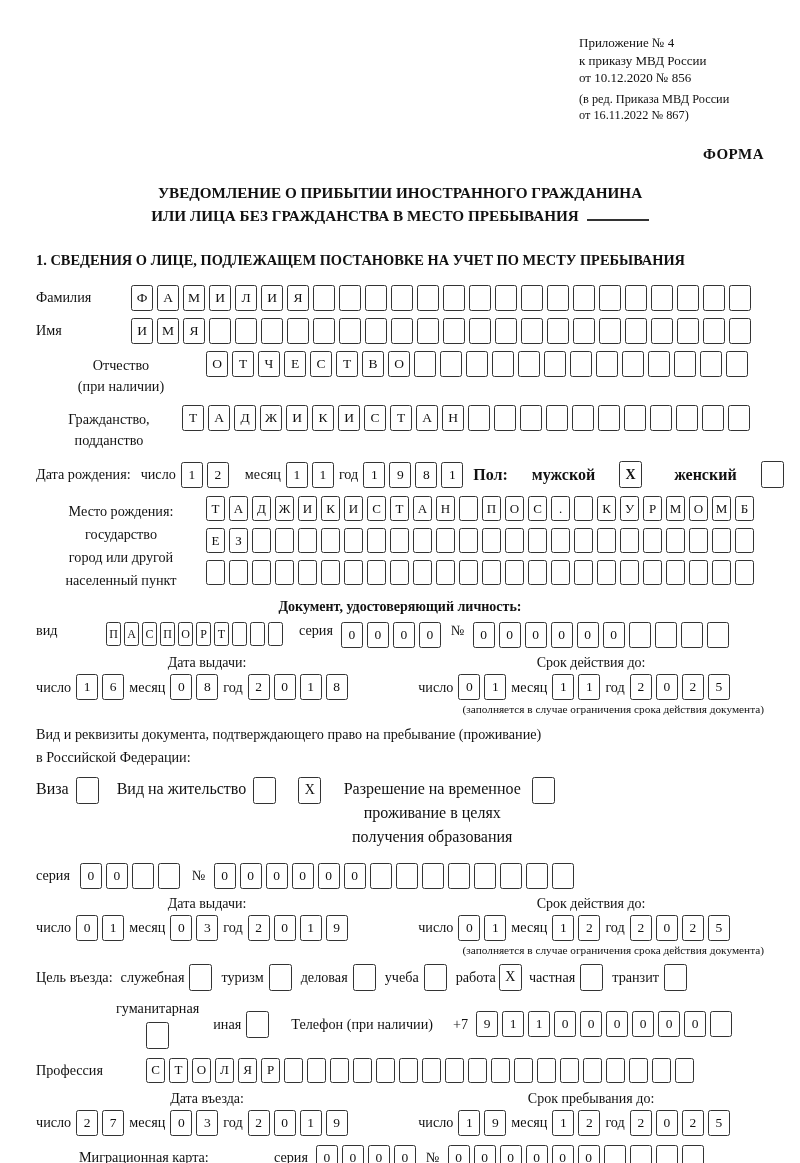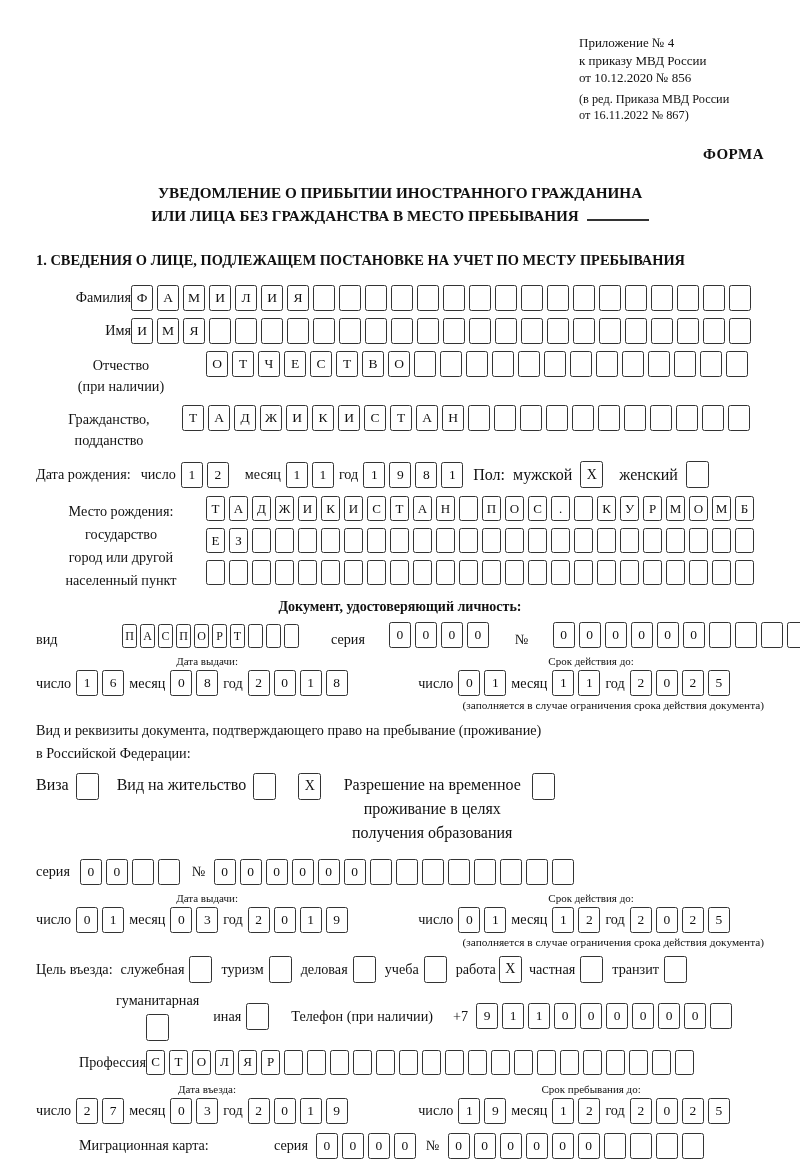--- a/index.html
+++ b/index.html
@@ -22,21 +22,21 @@
 
   .title { text-align: center; font-weight: bold; font-size: 15.2px; line-height: 1.55; margin-top: 18px; }
   .title-blank { display: inline-block; width: 62px; border-bottom: 2px solid #333; height: 12px; margin-left: 8px; }
 
   .section-head { font-weight: bold; font-size: 14.4px; margin-top: 24px; margin-bottom: 16px; }
 
   
   .row { display: flex; align-items: flex-start; margin-bottom: 7px; }
   .lbl { font-size: 14.2px; padding-top: 4px; flex: none; }
   .lbl-2l { line-height: 1.5; text-align: center; }
-  .w95  { width: 95px; text-align: right; }
+  .w95  { width: 95px; }
   .w145 { width: 146px; }
   .w170 { width: 170px; }
 
   .strip { display: flex; gap: 4px; flex: none; }
   .cell {
     width: 22px; height: 26px; flex: none;
     border: 1.6px solid #333; border-radius: 2.5px;
     display: inline-flex; align-items: center; justify-content: center;
     font-size: 13.5px; background: #fff;
   }
@@ -49,28 +49,28 @@
     display: inline-flex; align-items: center; justify-content: center;
     font-size: 14px; background: #fff;
   }
 
   .stack { display: flex; flex-direction: column; gap: 7px; }
 
   
   .datecols { display: flex; margin-bottom: 2px; }
   .dcol-l { width: 47%; }
   .dcol-r { width: 53%; padding-left: 40px; }
-  .dhead { text-align: center; font-size: 11px; margin-bottom: 3px; }
+  .dhead { text-align: center; font-size: 14px; margin-bottom: 3px; }
   .dgroup { display: flex; align-items: center; gap: 5px; font-size: 14.2px; }
   .dgroup .strip { gap: 4px; }
   .note { font-size: 11.3px; text-align: right; margin-top: 3px; margin-bottom: 8px; }
 
   .doc-head { text-align: center; font-weight: bold; font-size: 14px; margin: 6px 0 7px 0; }
 
-  .inline-gap { display: inline-flex; align-items: center; gap: 8px; }
+  .inline-gap { display: inline-flex; align-items: center; gap: 24px; font-weight: bold; }
   .mr6 { margin-right: 6px; }
 
   .intro { font-size: 14.2px; line-height: 1.6; margin-top: 4px; }
 
   .opts { display: flex; align-items: flex-start; margin: 8px 0 14px 0; }
   .opt { display: flex; align-items: flex-start; gap: 7px; }
   .opt .txt { font-size: 16px; line-height: 1.5; }
   .opt .txt.ctr { text-align: center; }
   .opt3txt { max-width: 182px; }
   .opt4txt { max-width: 186px; }
@@ -336,21 +336,21 @@
           <span class="cell"></span>
           <span class="cell"></span>
           <span class="cell"></span>
           <span class="cell"></span>
           <span class="cell"></span>
         </div>
     </div>
   </div>
 
   <div class="doc-head">Документ, удостоверяющий личность:</div>
-  <div class="row" style="align-items:flex-end;gap:16px;">
+  <div class="row" style="align-items:flex-start;">
     <span class="lbl" style="padding-top:0; width:70px;">вид</span>
     <span class="strip strip-xs">
         <span class="cell">П</span>
         <span class="cell">А</span>
         <span class="cell">С</span>
         <span class="cell">П</span>
         <span class="cell">О</span>
         <span class="cell">Р</span>
         <span class="cell">Т</span>
         <span class="cell"></span>

